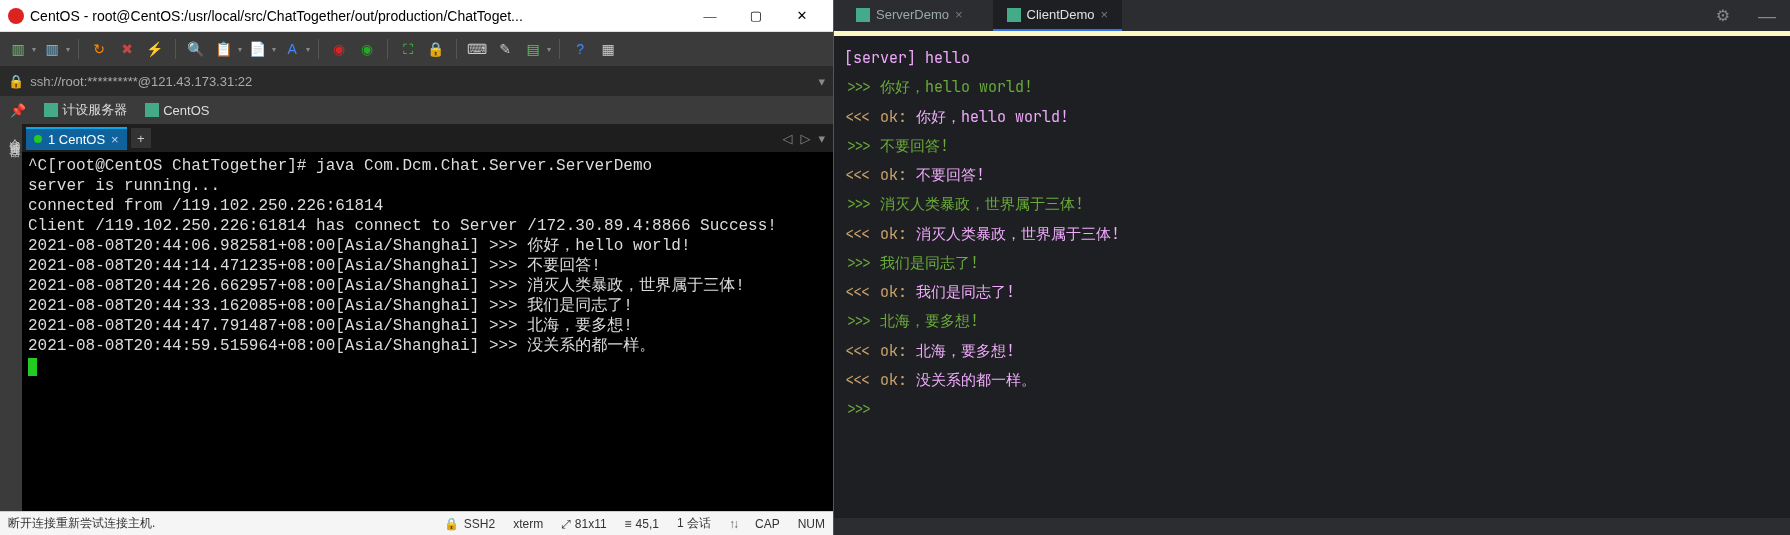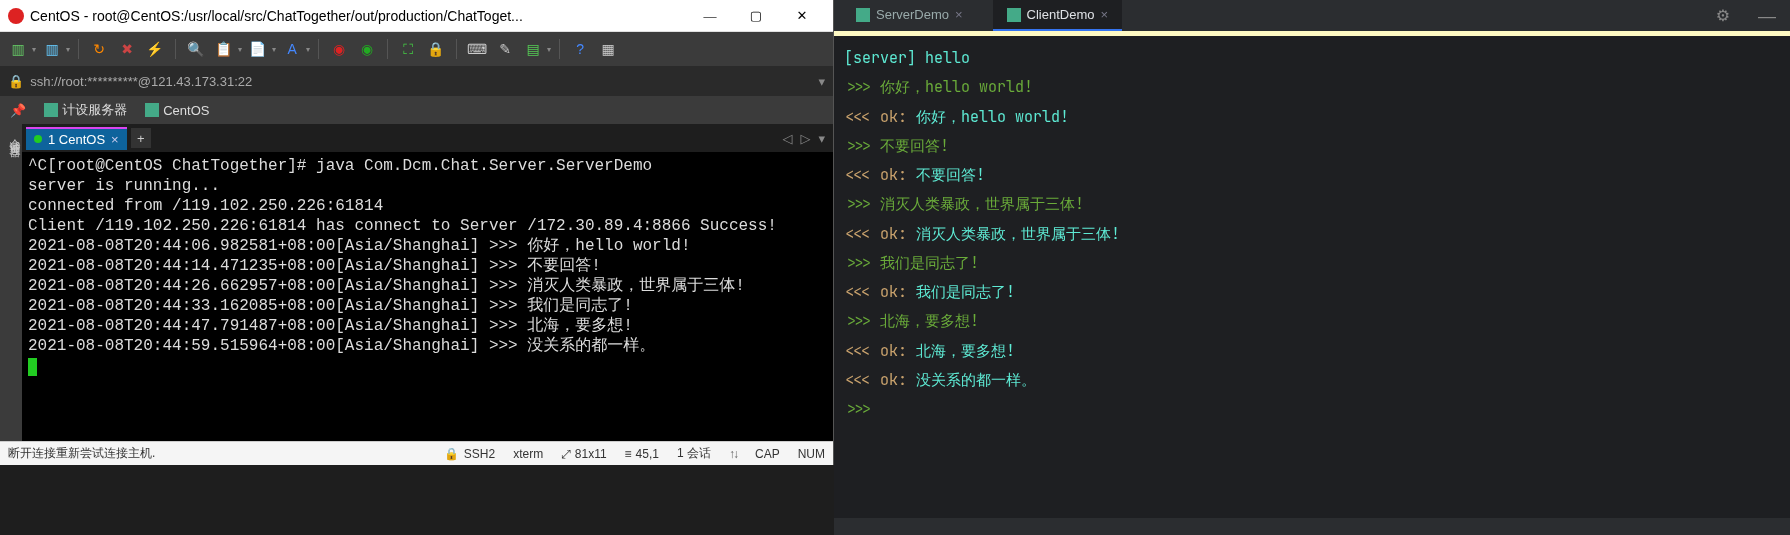--- a/index.html
+++ b/index.html
@@ -1,19 +1,19 @@
 <!DOCTYPE html>
 <html><head>
 <meta charset="utf-8">
 <style>
 * { margin: 0; padding: 0; box-sizing: border-box; }
 body { font-family: "Segoe UI", "Microsoft YaHei", sans-serif; font-size: 13px; background: #1e1e1e; width: 1790px; height: 535px; display: flex; overflow: hidden; }
 
 
-.left-app { width: 834px; height: 465px; background: #f0f0f0; display: flex; flex-direction: column; border-right: 1px solid #555; }
+.left-app { width: 834px; height: 535px; background: #f0f0f0; display: flex; flex-direction: column; border-right: 1px solid #555; }
 .titlebar { height: 32px; background: #fff; display: flex; align-items: center; padding: 0 8px; border-bottom: 1px solid #e0e0e0; }
 .titlebar .icon { width: 16px; height: 16px; background: #d22; border-radius: 50%; margin-right: 6px; }
 .titlebar .title { flex: 1; color: #000; font-size: 14px; }
 .titlebar .winbtn { width: 46px; height: 30px; display: flex; align-items: center; justify-content: center; cursor: pointer; color: #000; font-family: "Segoe UI Symbol"; }
 
 .menubar { height: 30px; background: #fff; display: flex; align-items: center; padding: 0 8px; gap: 2px; }
 .menubar .mitem { padding: 3px 7px; color: #000; cursor: pointer; font-size: 14px; }
 
 .toolbar { height: 34px; background: #3b3b3b; display: flex; align-items: center; padding: 0 6px; gap: 4px; }
 .toolbar .tbtn { width: 24px; height: 24px; display: flex; align-items: center; justify-content: center; color: #ccc; cursor: pointer; font-size: 14px; border-radius: 2px; }
@@ -27,21 +27,21 @@
 
 .bookbar { height: 28px; background: #3b3b3b; display: flex; align-items: center; padding: 0 6px; gap: 10px; color: #ddd; font-size: 13px; }
 .bookbar .bitem { display: flex; align-items: center; gap: 4px; cursor: pointer; padding: 2px 4px; }
 .bookbar .bicon { width: 14px; height: 14px; background: #4a8; display: inline-block; }
 
 .workspace { flex: 1; display: flex; background: #000; min-height: 0; }
 .sidebar-tab { width: 22px; background: #3b3b3b; color: #ccc; writing-mode: vertical-rl; text-orientation: upright; font-size: 11px; padding-top: 6px; letter-spacing: 2px; }
 .main-col { flex: 1; display: flex; flex-direction: column; min-width: 0; }
 
 .tabbar { height: 28px; background: #1e1e1e; display: flex; align-items: center; padding: 0 4px; color: #ccc; }
-.tabbar .tab { display: flex; align-items: center; background: #0e639c; color: #fff; padding: 3px 8px; gap: 6px; font-size: 13px; border-top: 2px solid #d946ef; }
+.tabbar .tab { display: flex; align-items: center; background: #0e639c; color: #fff; padding: 3px 8px; gap: 6px; font-size: 13px; border-top: 2px solid #0ea5e9; }
 .tabbar .tab .dot { width: 8px; height: 8px; background: #2c2; border-radius: 50%; }
 .tabbar .tab .x { cursor: pointer; color: #cce; }
 .tabbar .plus { margin-left: 4px; width: 20px; height: 20px; background: #333; display: flex; align-items: center; justify-content: center; cursor: pointer; }
 .tabbar .spacer { flex: 1; }
 .tabbar .navbtn { color: #888; padding: 0 4px; cursor: pointer; }
 
 .terminal { flex: 1; background: #000; color: #dcdcdc; font-family: "Consolas", "Courier New", monospace; font-size: 16px; line-height: 1.25; padding: 4px 6px; white-space: pre; overflow: hidden; }
 .terminal .line { white-space: pre; }
 .terminal .cursor { display: inline-block; width: 9px; height: 18px; background: #2c2; vertical-align: bottom; }
 
@@ -56,21 +56,21 @@
 .ide-tabs .itab { padding: 8px 14px; color: #9aa; font-size: 13px; display: flex; align-items: center; gap: 6px; cursor: pointer; border-bottom: 2px solid transparent; }
 .ide-tabs .itab.active { background: #1e1f22; color: #dfe1e5; border-bottom: 2px solid #3574f0; }
 .ide-tabs .itab .ticon { width: 14px; height: 14px; background: #4a8; display: inline-block; }
 .ide-tabs .itab .x { color: #778; cursor: pointer; }
 .ide-tabs .spacer { flex: 1; }
 .ide-tabs .gear { padding: 6px; color: #888; cursor: pointer; font-size: 16px; }
 .ide-tabs .minus { padding: 6px; color: #888; cursor: pointer; font-size: 18px; }
 
 .console { flex: 1; background: #1e1f22; font-family: "JetBrains Mono","Consolas",monospace; font-size: 15px; line-height: 1.95; padding: 8px 10px; overflow: hidden; }
 .console .cline { white-space: pre; }
-.clr-gray  { color: #5eead4; }
+.clr-gray  { color: #f0abfc; }
 .clr-green { color: #6aab3a; }
 .clr-yellow{ color: #c9a26d; }
 .clr-prompt{ color: #6aab3a; }
 
 .ide-status { height: 18px; background: #2b2d30; border-top: 1px solid #1e1f22; }
 </style>
 </head>
 <body>
 
 <div class="left-app">

